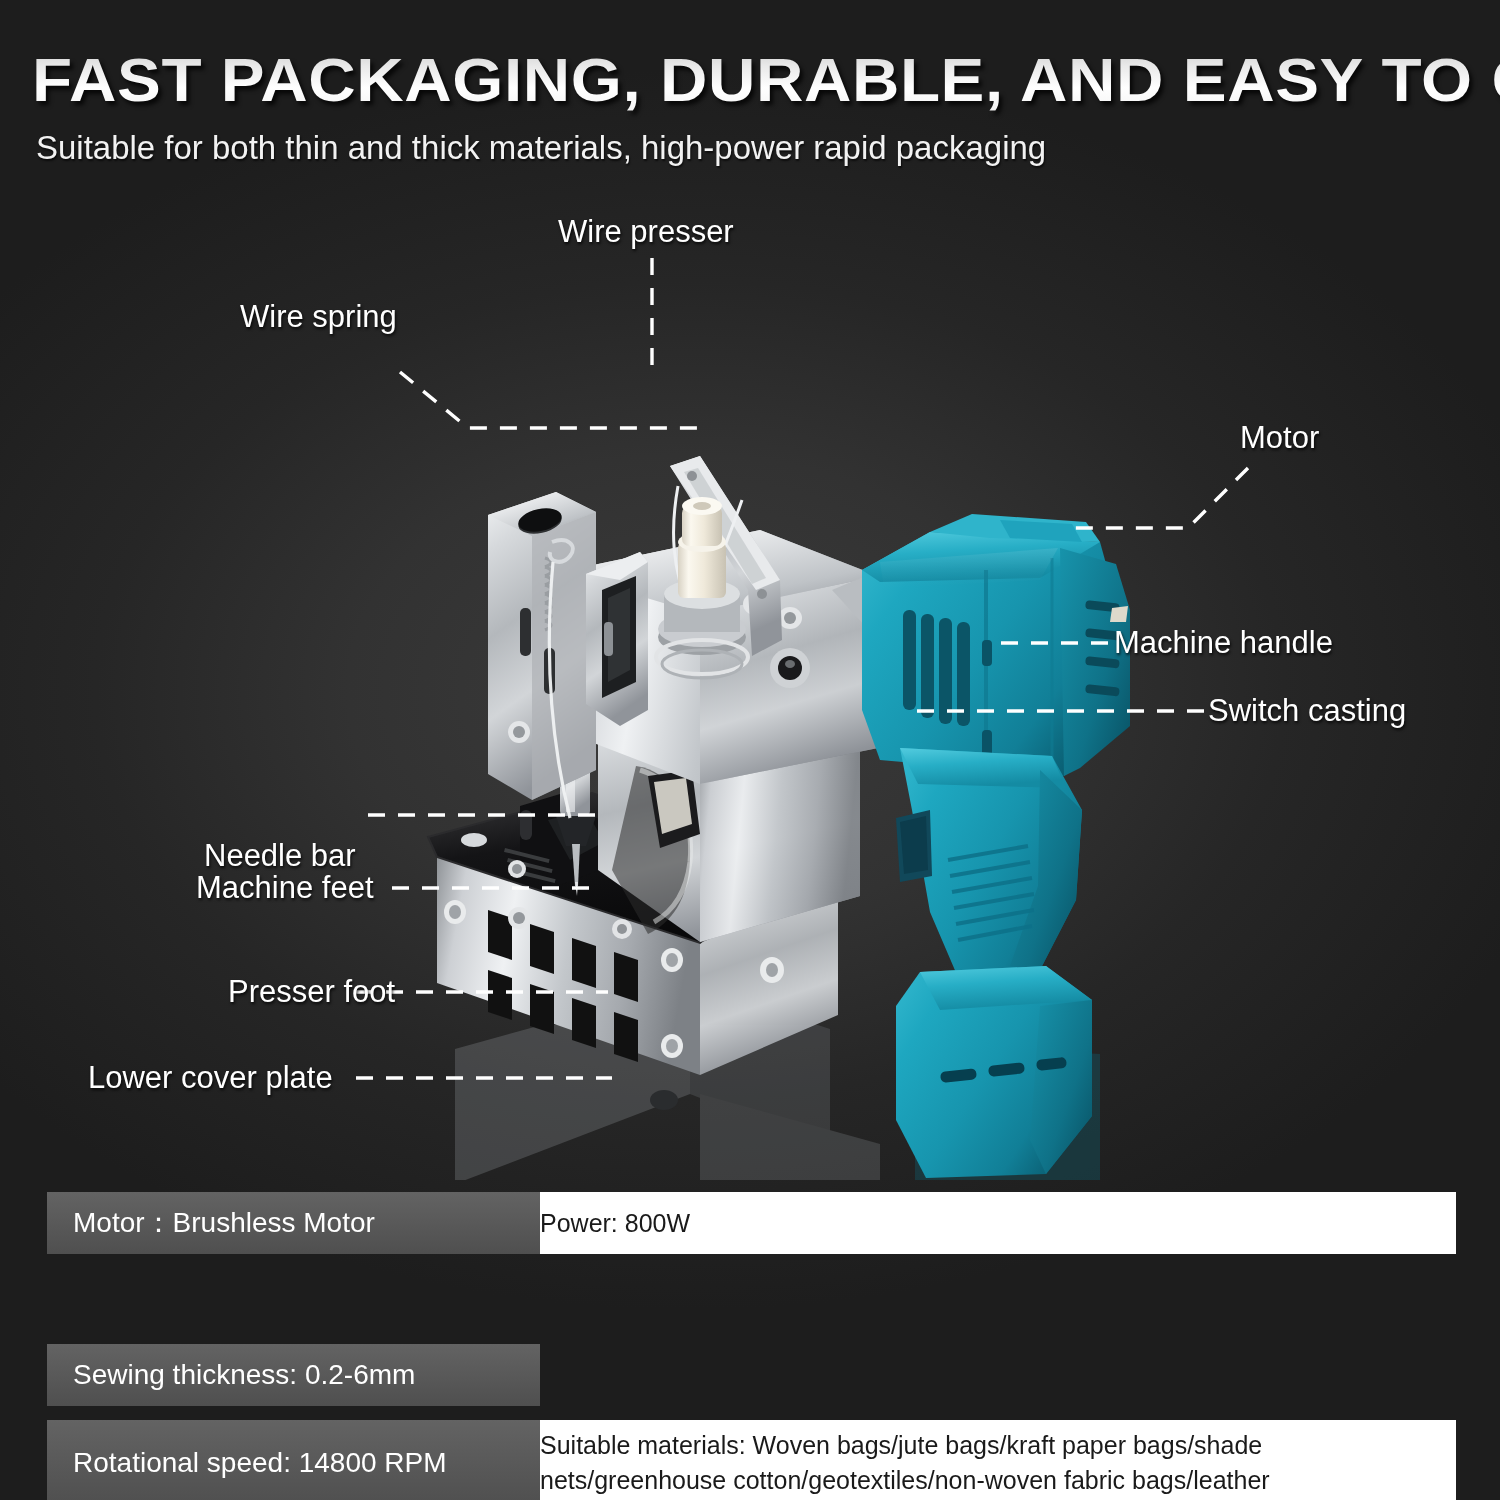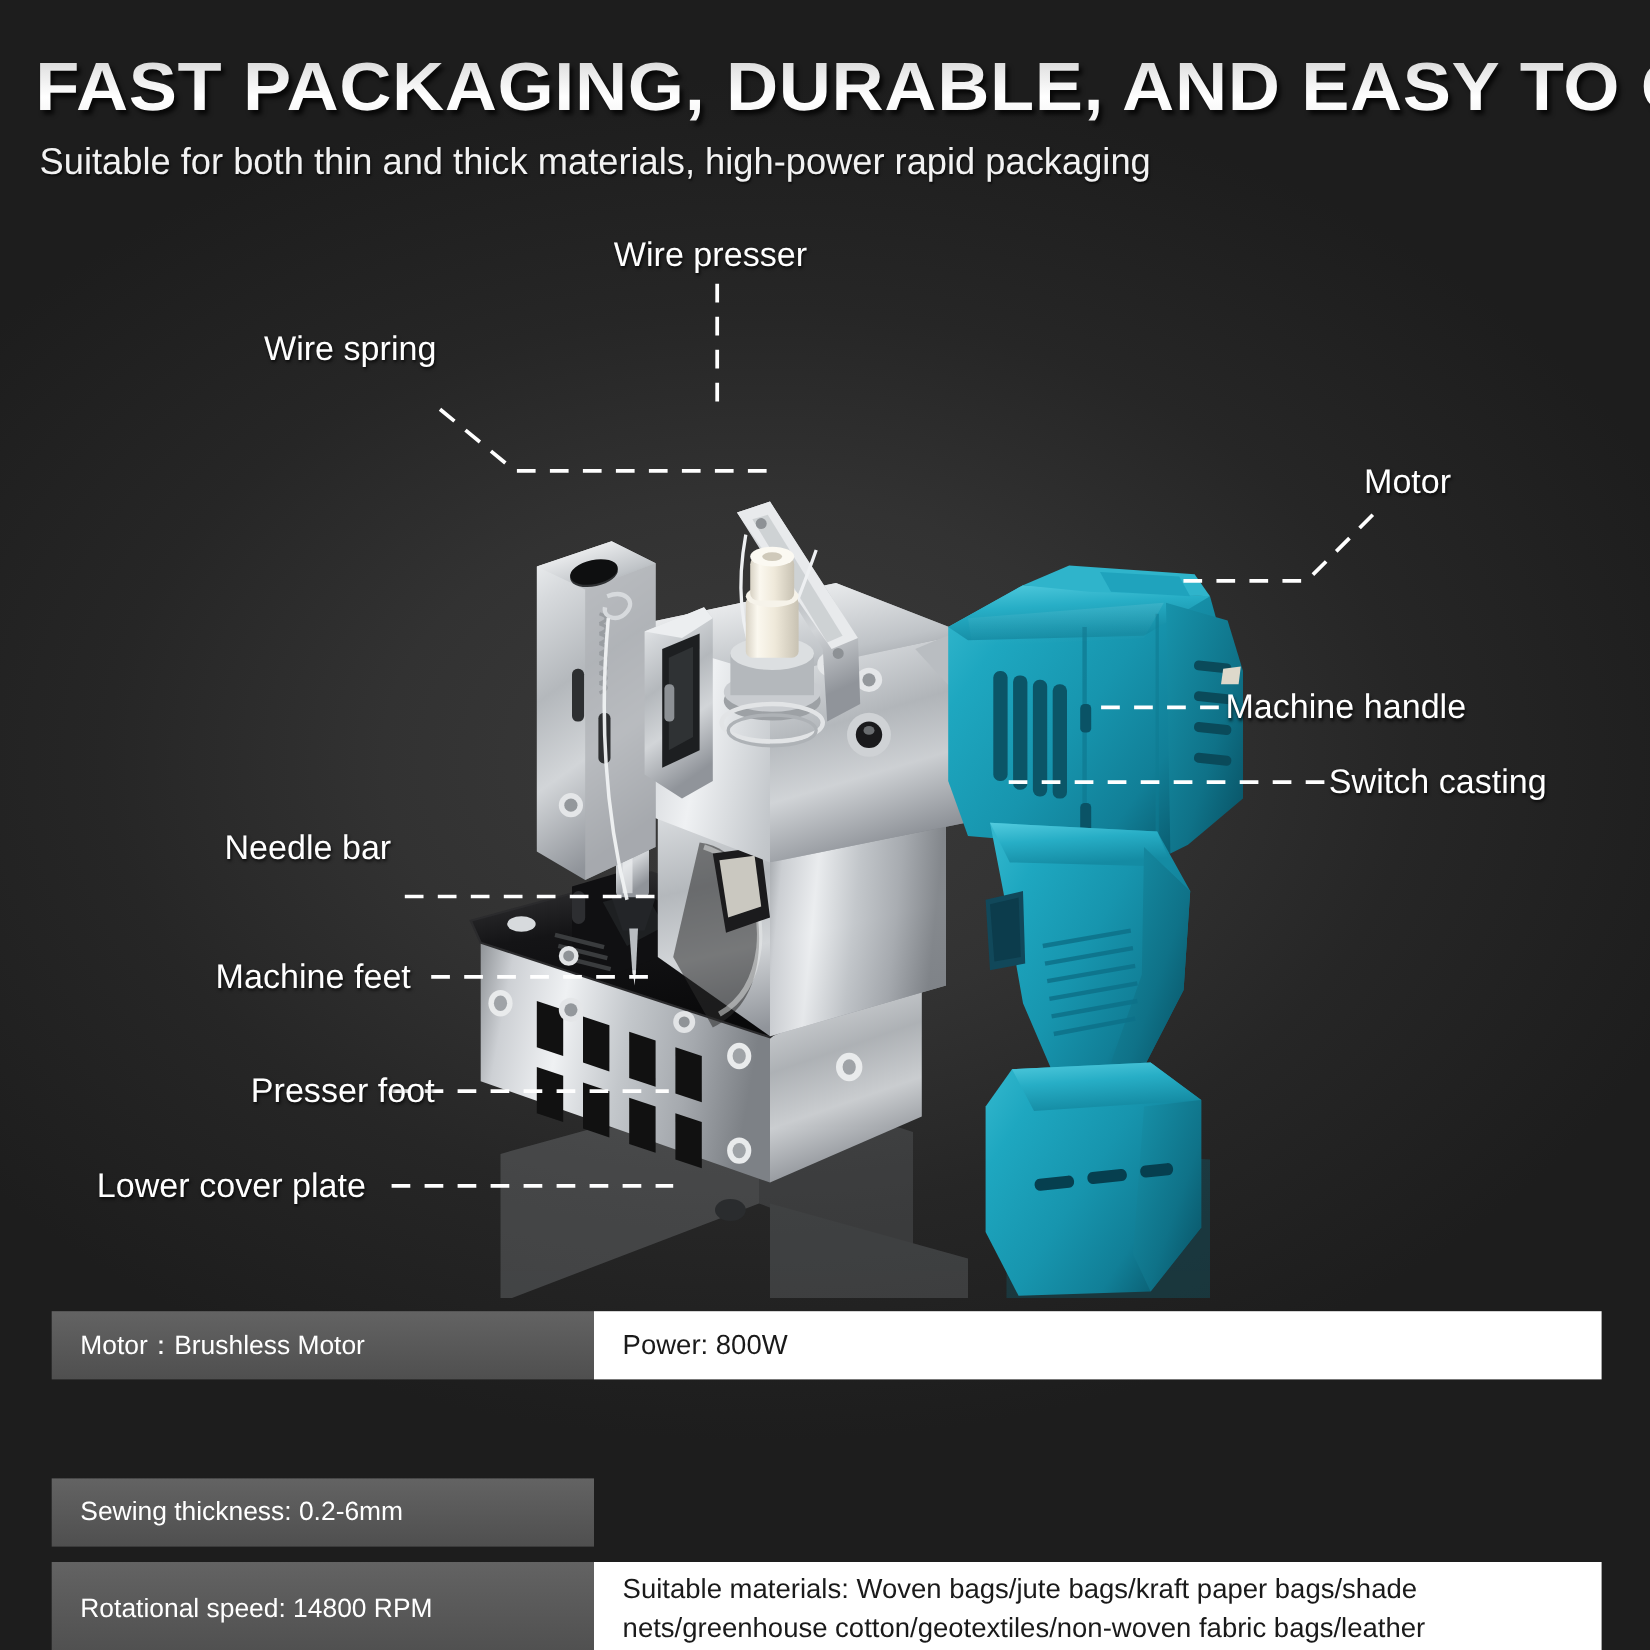--- a/index.html
+++ b/index.html
@@ -43,27 +43,27 @@
   #leaders{position:absolute;left:0;top:0;width:1500px;height:1200px;}
   
   #art{position:absolute;left:0;top:170px;width:1500px;height:1010px;}
   
   #spec{position:absolute;left:47px;top:1192px;width:1409px;}
   .srow{display:flex;height:62px;margin-bottom:14px;}
   .srow.tall{height:86px;}
   .scell-l{
     width:493px;flex:0 0 493px;
     background:linear-gradient(180deg,#636363 0%,#595959 50%,#4f4f4f 100%);
-    color:#ffffff;font-size:24px;
+    color:#ffffff;font-size:28px;
     display:flex;align-items:center;padding-left:26px;box-sizing:border-box;
     white-space:nowrap;
   }
   .scell-r{
     flex:1;background:#ffffff;color:#1a1a1a;font-size:25px;
-    display:flex;align-items:center;padding-left:26px;padding-right:16px;box-sizing:border-box;
+    display:flex;align-items:center;padding-right:16px;box-sizing:border-box;
   }
   .scell-r.two{align-items:center;line-height:1.42;}
 </style>
 </head>
 <body>
 
 <div id="page">
 
   <div id="header">
     <div id="title">FAST PACKAGING, DURABLE, AND EASY TO CARRY</div>
@@ -382,21 +382,21 @@
 
       <path d="M356,1078 L612,1078"></path>
     </g>
   </svg>
 
   <div class="label" style="left:558px;top:214px;">Wire presser</div>
   <div class="label" style="left:240px;top:299px;">Wire spring</div>
   <div class="label" style="left:1240px;top:420px;">Motor</div>
   <div class="label" style="left:1114px;top:625px;">Machine handle</div>
   <div class="label" style="left:1208px;top:693px;">Switch casting</div>
-  <div class="label" style="left:204px;top:753px;">Needle bar</div>
+  <div class="label" style="left:204px;top:838px;">Needle bar</div>
   <div class="label" style="left:196px;top:870px;">Machine feet</div>
   <div class="label" style="left:192px;top:974px;margin-left:36px;">Presser foot</div>
   <div class="label" style="left:88px;top:1060px;">Lower cover plate</div>
 
   <div id="spec">
 
     <div class="srow">
       <div class="scell-l">Motor：Brushless Motor</div>
       <div class="scell-r">Power: 800W</div>
     </div>

